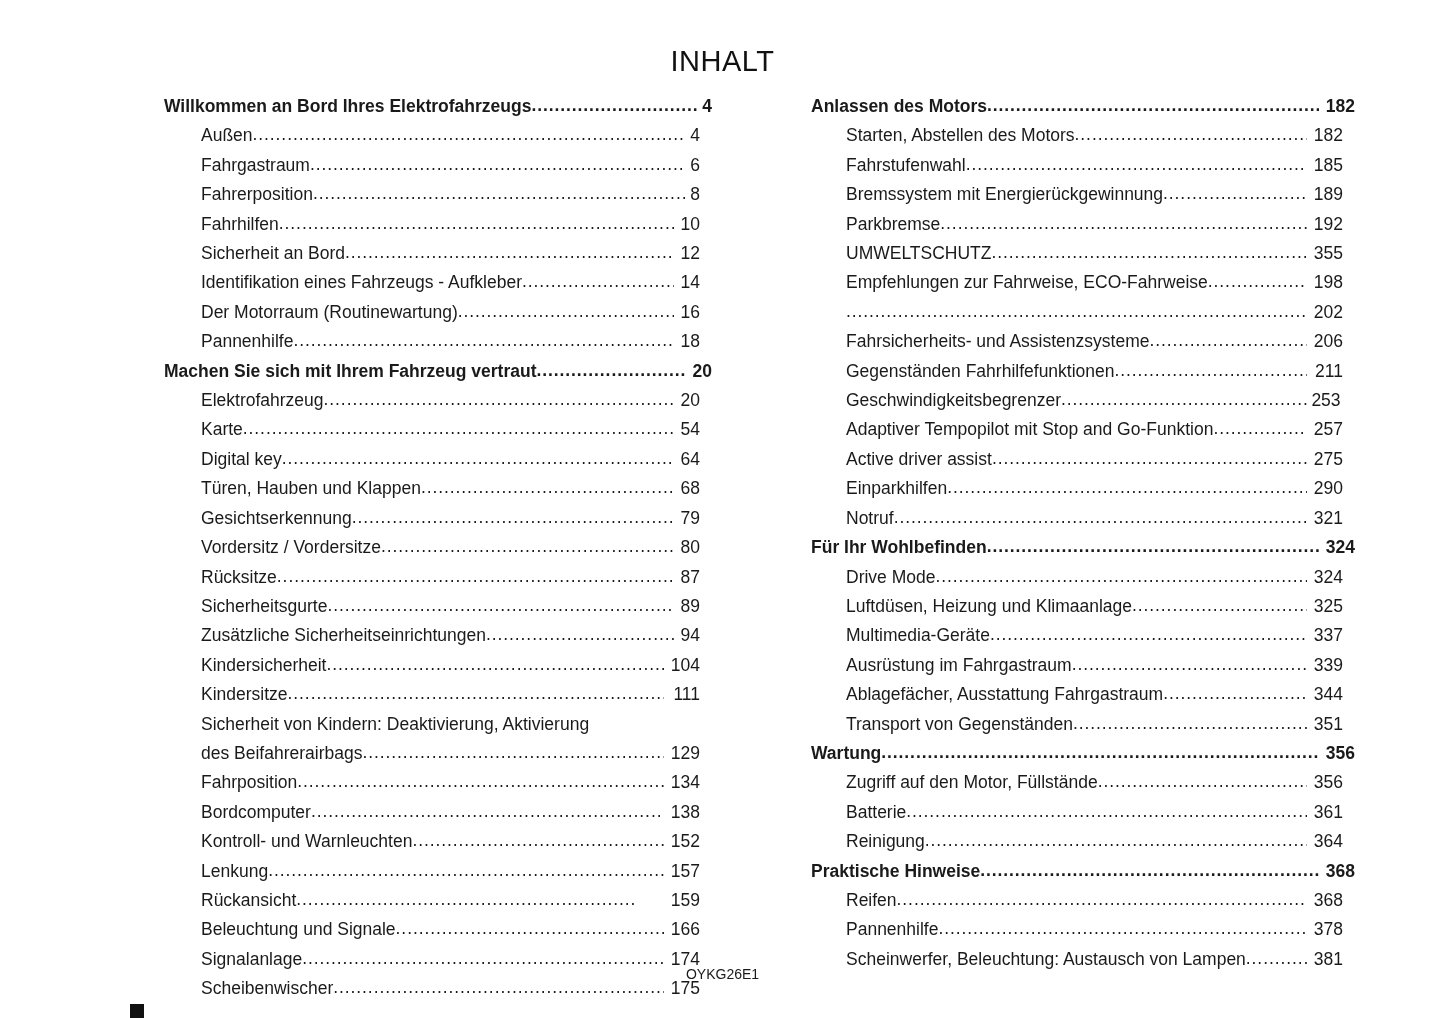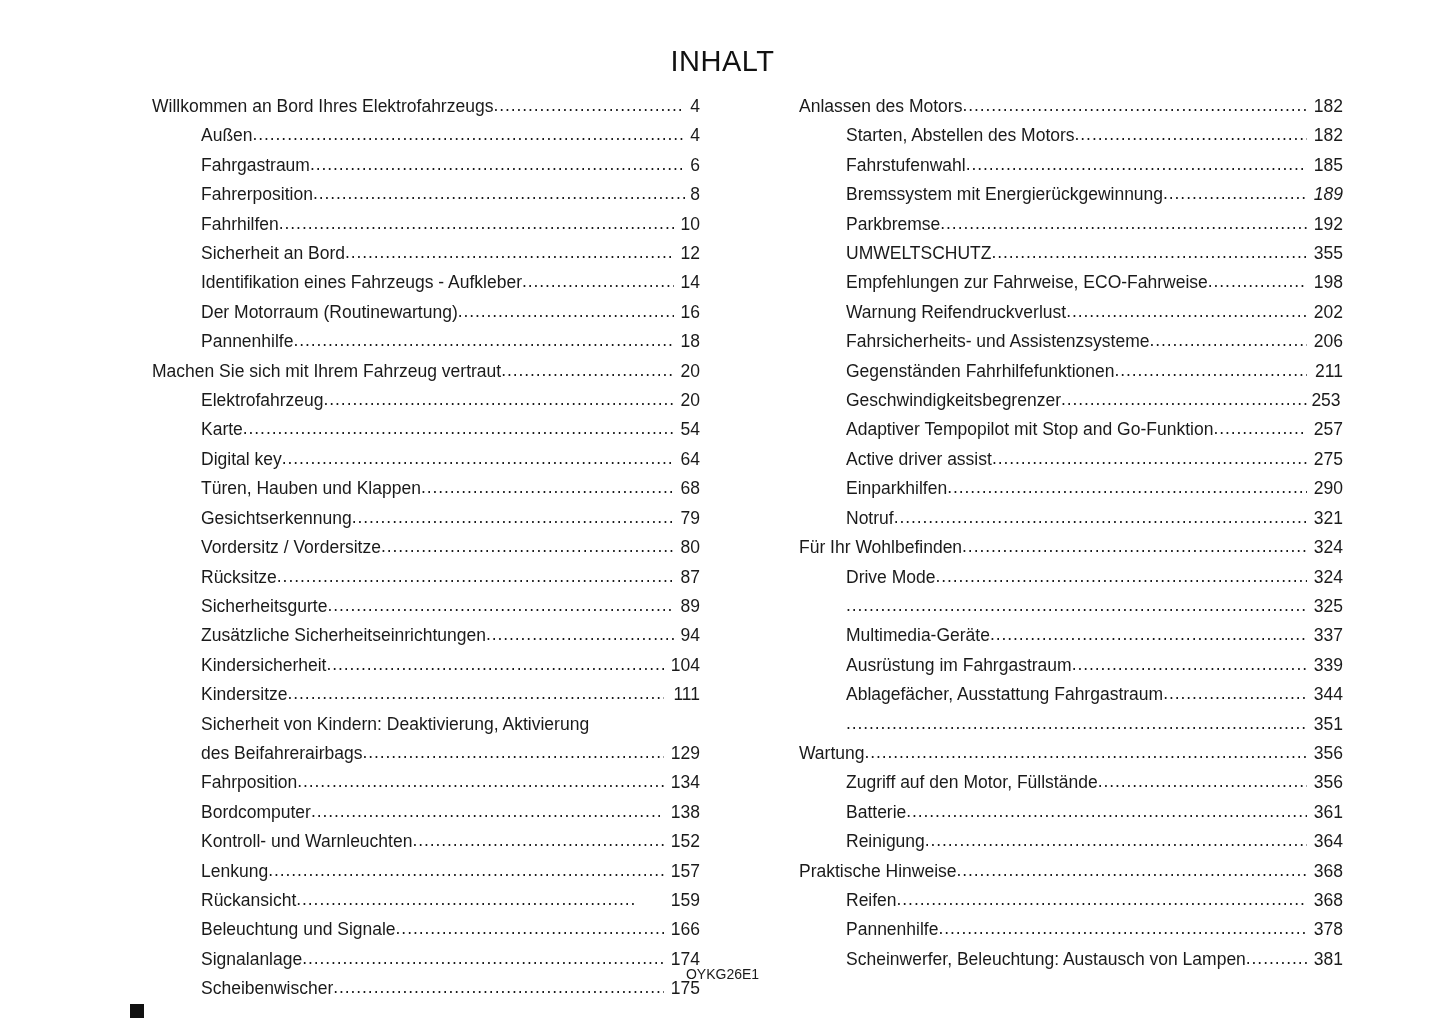--- a/index.html
+++ b/index.html
@@ -47,22 +47,22 @@
   
   .entry {
     display: flex;
     align-items: baseline;
     width: 100%;
     line-height: 29.4px;
     font-size: 17.5px;
     white-space: nowrap;
   }
   .entry.level-1 {
-    font-weight: normal;
-    margin-left: 0;
+    font-weight: bold;
+    margin-left: 12px;
     width: 100%;
   }
   .col-left .entry.level-2 {
     margin-left: 49px;
     width: calc(100% - 49px);
   }
   .col-right .entry.level-2 {
     margin-left: 47px;
     width: calc(100% - 47px);
   }
@@ -292,39 +292,38 @@
         <span class="entry-page" style="min-width: 34px;">182</span>
       </div>
       <div class="entry level-2">
         <span class="entry-label">Fahrstufenwahl</span>
         <span class="entry-dots">........................................................................................................................</span>
         <span class="entry-page" style="min-width: 34px;">185</span>
       </div>
       <div class="entry level-2">
         <span class="entry-label">Bremssystem mit Energierückgewinnung</span>
         <span class="entry-dots">........................................................................................................................</span>
-        <span class="entry-page" style="min-width: 34px; font-style: italic;">189</span>
+        <span class="entry-page" style="min-width: 34px;">189</span>
       </div>
       <div class="entry level-2">
         <span class="entry-label">Parkbremse</span>
         <span class="entry-dots">........................................................................................................................</span>
         <span class="entry-page" style="min-width: 34px;">192</span>
       </div>
       <div class="entry level-2">
         <span class="entry-label">UMWELTSCHUTZ</span>
         <span class="entry-dots">........................................................................................................................</span>
         <span class="entry-page" style="min-width: 34px;">355</span>
       </div>
       <div class="entry level-2">
         <span class="entry-label">Empfehlungen zur Fahrweise, ECO-Fahrweise</span>
         <span class="entry-dots">........................................................................................................................</span>
         <span class="entry-page" style="min-width: 34px;">198</span>
       </div>
       <div class="entry level-2">
-        <span class="entry-label">Warnung Reifendruckverlust</span>
         <span class="entry-dots">........................................................................................................................</span>
         <span class="entry-page" style="min-width: 34px;">202</span>
       </div>
       <div class="entry level-2">
         <span class="entry-label">Fahrsicherheits- und Assistenzsysteme</span>
         <span class="entry-dots">........................................................................................................................</span>
         <span class="entry-page" style="min-width: 34px;">206</span>
       </div>
       <div class="entry level-2">
         <span class="entry-label">Gegenständen Fahrhilfefunktionen</span>
@@ -360,39 +359,41 @@
         <span class="entry-label">Für Ihr Wohlbefinden</span>
         <span class="entry-dots">........................................................................................................................</span>
         <span class="entry-page" style="min-width: 34px;">324</span>
       </div>
       <div class="entry level-2">
         <span class="entry-label">Drive Mode</span>
         <span class="entry-dots">........................................................................................................................</span>
         <span class="entry-page" style="min-width: 34px;">324</span>
       </div>
       <div class="entry level-2">
+        <span class="entry-label">Luftdüsen, Heizung und Klimaanlage</span>
         <span class="entry-dots">........................................................................................................................</span>
         <span class="entry-page" style="min-width: 34px;">325</span>
       </div>
       <div class="entry level-2">
         <span class="entry-label">Multimedia-Geräte</span>
         <span class="entry-dots">........................................................................................................................</span>
         <span class="entry-page" style="min-width: 34px;">337</span>
       </div>
       <div class="entry level-2">
         <span class="entry-label">Ausrüstung im Fahrgastraum</span>
         <span class="entry-dots">........................................................................................................................</span>
         <span class="entry-page" style="min-width: 34px;">339</span>
       </div>
       <div class="entry level-2">
         <span class="entry-label">Ablagefächer, Ausstattung Fahrgastraum</span>
         <span class="entry-dots">........................................................................................................................</span>
         <span class="entry-page" style="min-width: 34px;">344</span>
       </div>
       <div class="entry level-2">
+        <span class="entry-label">Transport von Gegenständen</span>
         <span class="entry-dots">........................................................................................................................</span>
         <span class="entry-page" style="min-width: 34px;">351</span>
       </div>
       <div class="entry level-1">
         <span class="entry-label">Wartung</span>
         <span class="entry-dots">........................................................................................................................</span>
         <span class="entry-page" style="min-width: 34px;">356</span>
       </div>
       <div class="entry level-2">
         <span class="entry-label">Zugriff auf den Motor, Füllstände</span>

